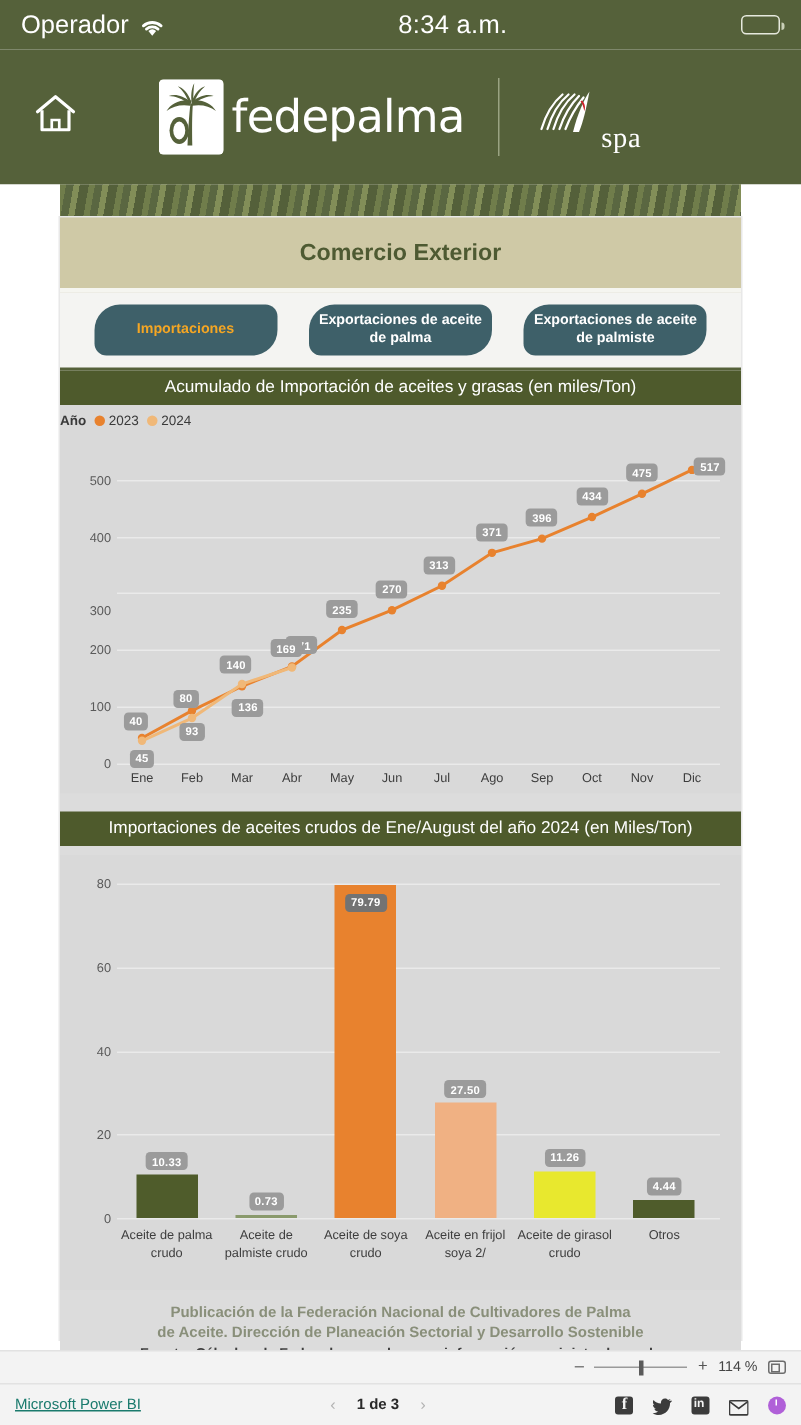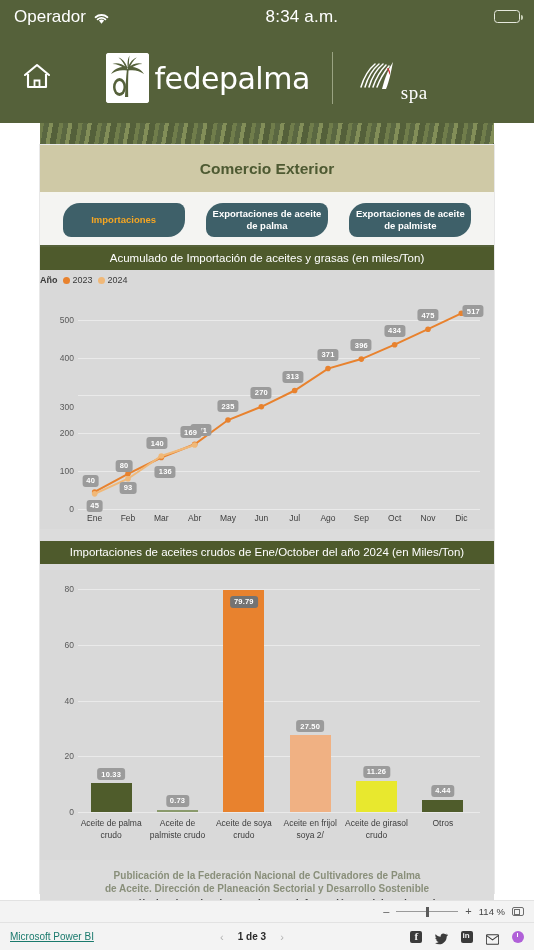--- a/index.html
+++ b/index.html
@@ -336,21 +336,21 @@
             <div class="pill" style="left: 427.333px; top: 22.2786px;">517</div>
             <div class="pill" style="left: 44.6667px; top: 191.857px;">40</div>
             <div class="pill" style="left: 78px; top: 176.714px;">80</div>
             <div class="pill" style="left: 111.333px; top: 154px;">140</div>
             <div class="pill" style="left: 144.667px; top: 143.021px;">169</div>
           </div>
       </div>
     </div>
 
     <div class="chart-block" style="margin-top:12px;">
-      <div class="chart-head">Importaciones de aceites crudos de Ene/October del año 2024 (en Miles/Ton)</div>
+      <div class="chart-head">Importaciones de aceites crudos de Ene/August del año 2024 (en Miles/Ton)</div>
       <div class="chart-body">
         <div class="plot" id="bar-plot" style="height:290px;margin:6px 8px 0 6px;">
             <div class="gridline" style="top: 242px; left: 32px;"></div>
             <div class="ytick" style="top: 242px;">0</div>
             <div class="gridline" style="top: 186.286px; left: 32px;"></div>
             <div class="ytick" style="top: 186.286px;">20</div>
             <div class="gridline" style="top: 130.571px; left: 32px;"></div>
             <div class="ytick" style="top: 130.571px;">40</div>
             <div class="gridline" style="top: 74.8571px; left: 32px;"></div>
             <div class="ytick" style="top: 74.8571px;">60</div>

